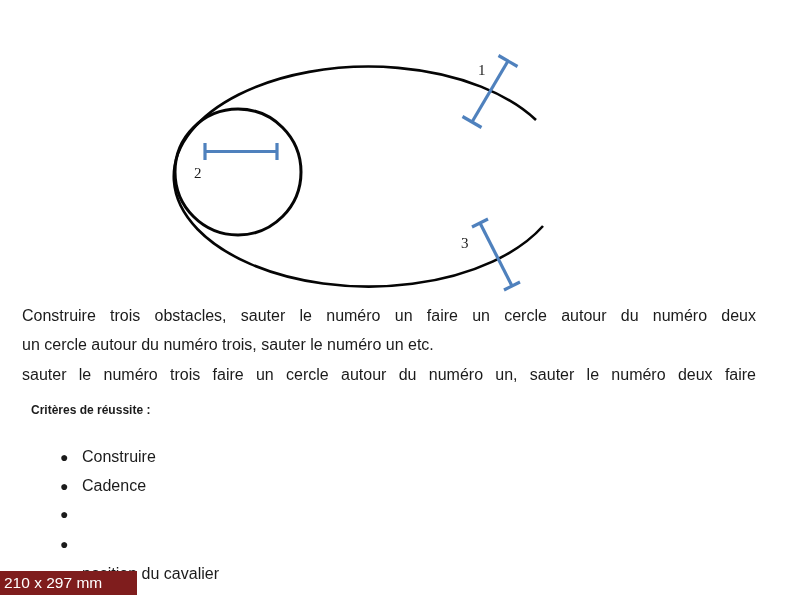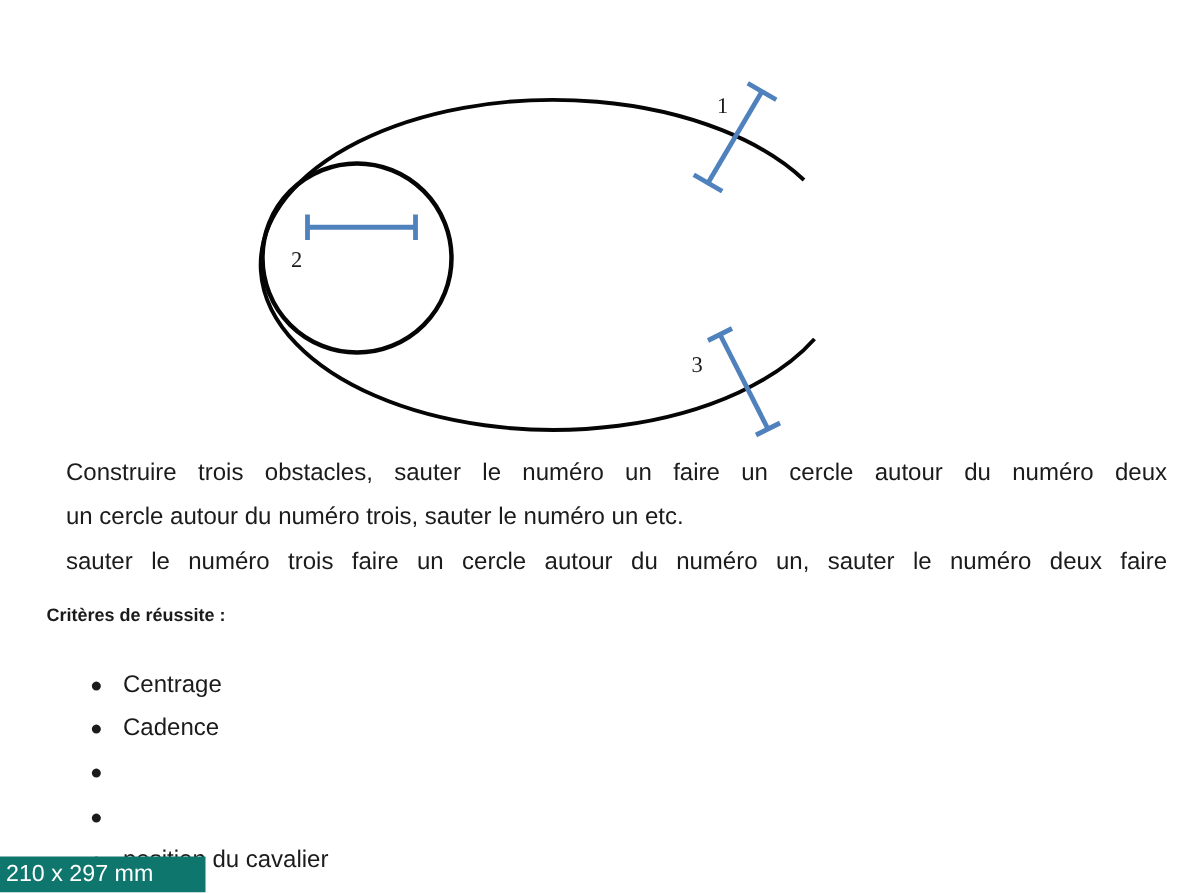--- a/index.html
+++ b/index.html
@@ -38,21 +38,21 @@
   }
   .jump-label {
     font-family: "Liberation Serif", serif;
     font-size: 15px;
     fill: #1b1b1b;
   }
 
   
   #paragraph {
     position: absolute;
-    left: 44px;
+    left: 22px;
     top: 301px;
     width: 734px;
     font-size: 16px;
     line-height: 29.3px;
   }
   .para-line {
     text-align: justify;
     text-align-last: justify;
     white-space: normal;
   }
@@ -91,21 +91,21 @@
     font-size: 14px;
   }
 
   
   #size-tooltip {
     position: absolute;
     left: 0;
     top: 571px;
     width: 133px;
     height: 24px;
-    background: #0f766e;
+    background: #7f1d1d;
     color: #ffffff;
     font-size: 15.5px;
     line-height: 24px;
     padding-left: 4px;
     z-index: 10;
   }
 </style>
 </head>
 <body>
 
@@ -143,21 +143,21 @@
     <div class="para-line">Construire trois obstacles, sauter le numéro un faire un cercle autour du numéro deux</div>
     <div class="para-line last">un cercle autour du numéro trois, sauter le numéro un etc.</div>
     <div class="para-line">sauter le numéro trois faire un cercle autour du numéro un, sauter le numéro deux faire</div>
   </div>
 
   <div id="criteria-heading">Critères de réussite :</div>
 
   <ul id="criteria-list">
     <li>
       <span class="bullet">●</span>
-      <span>Centrage</span>
+      <span>Construire</span>
     </li>
     <li>
       <span class="bullet">●</span>
       <span>Cadence</span>
     </li>
     <li>
       <span class="bullet">●</span>
     </li>
     <li>
       <span class="bullet">●</span>

